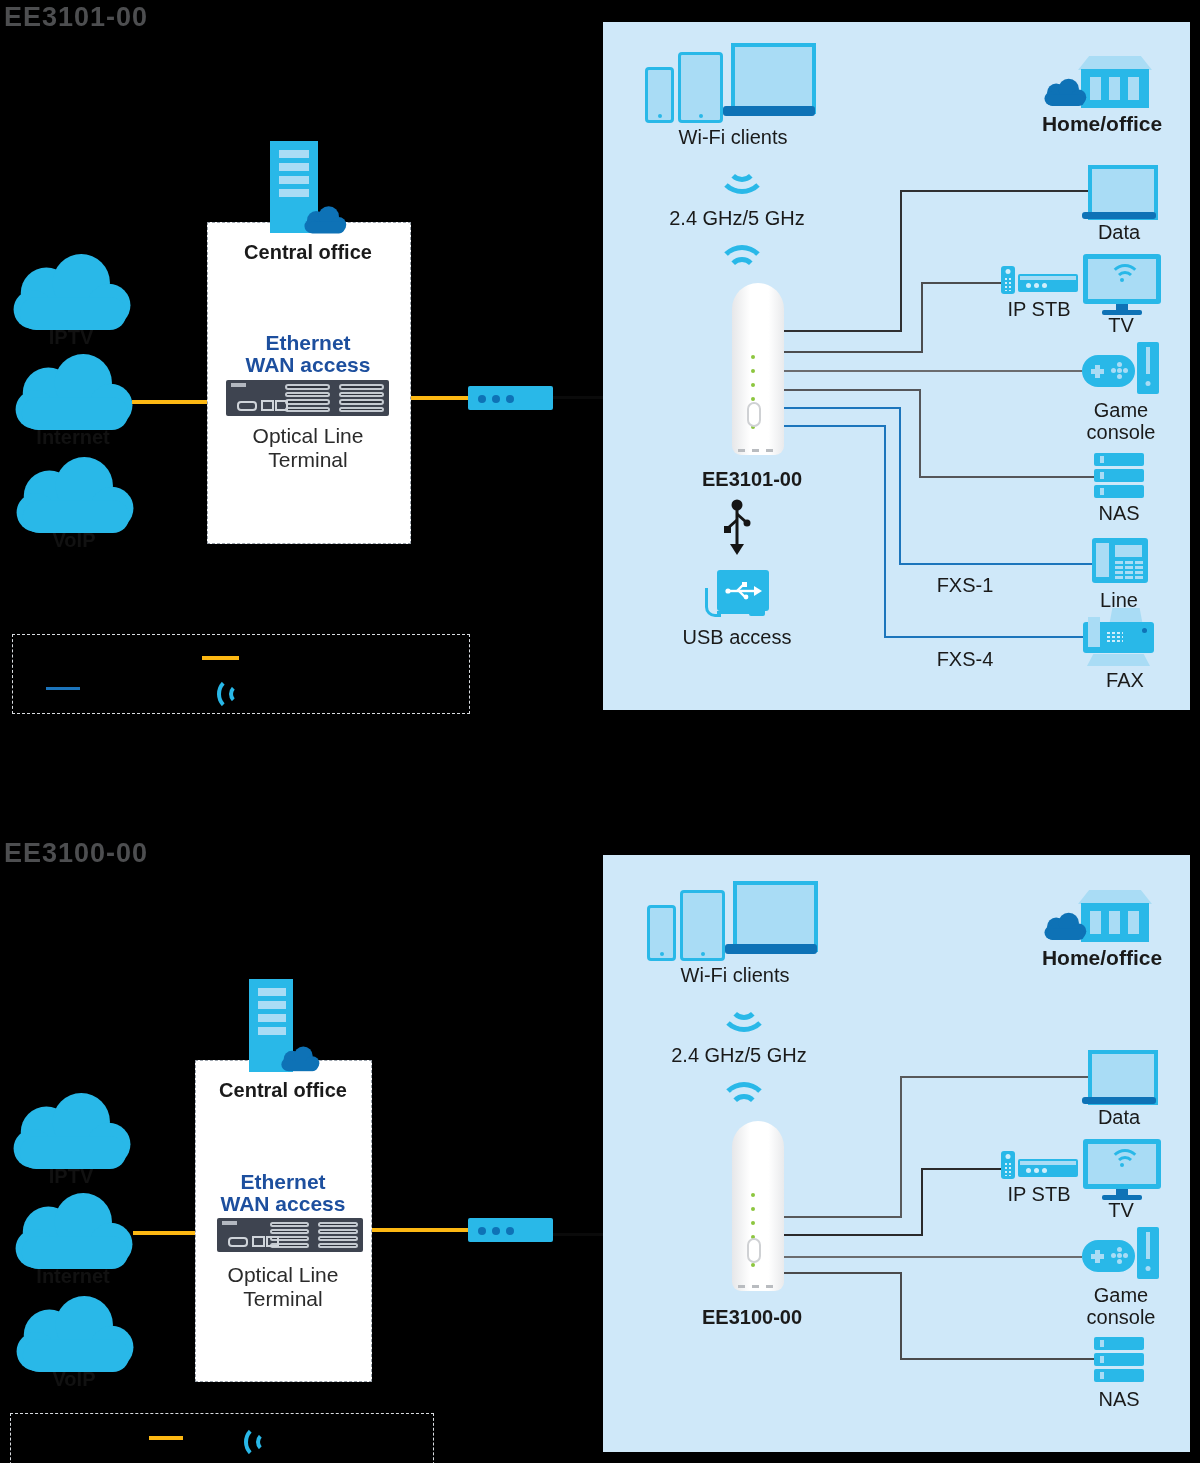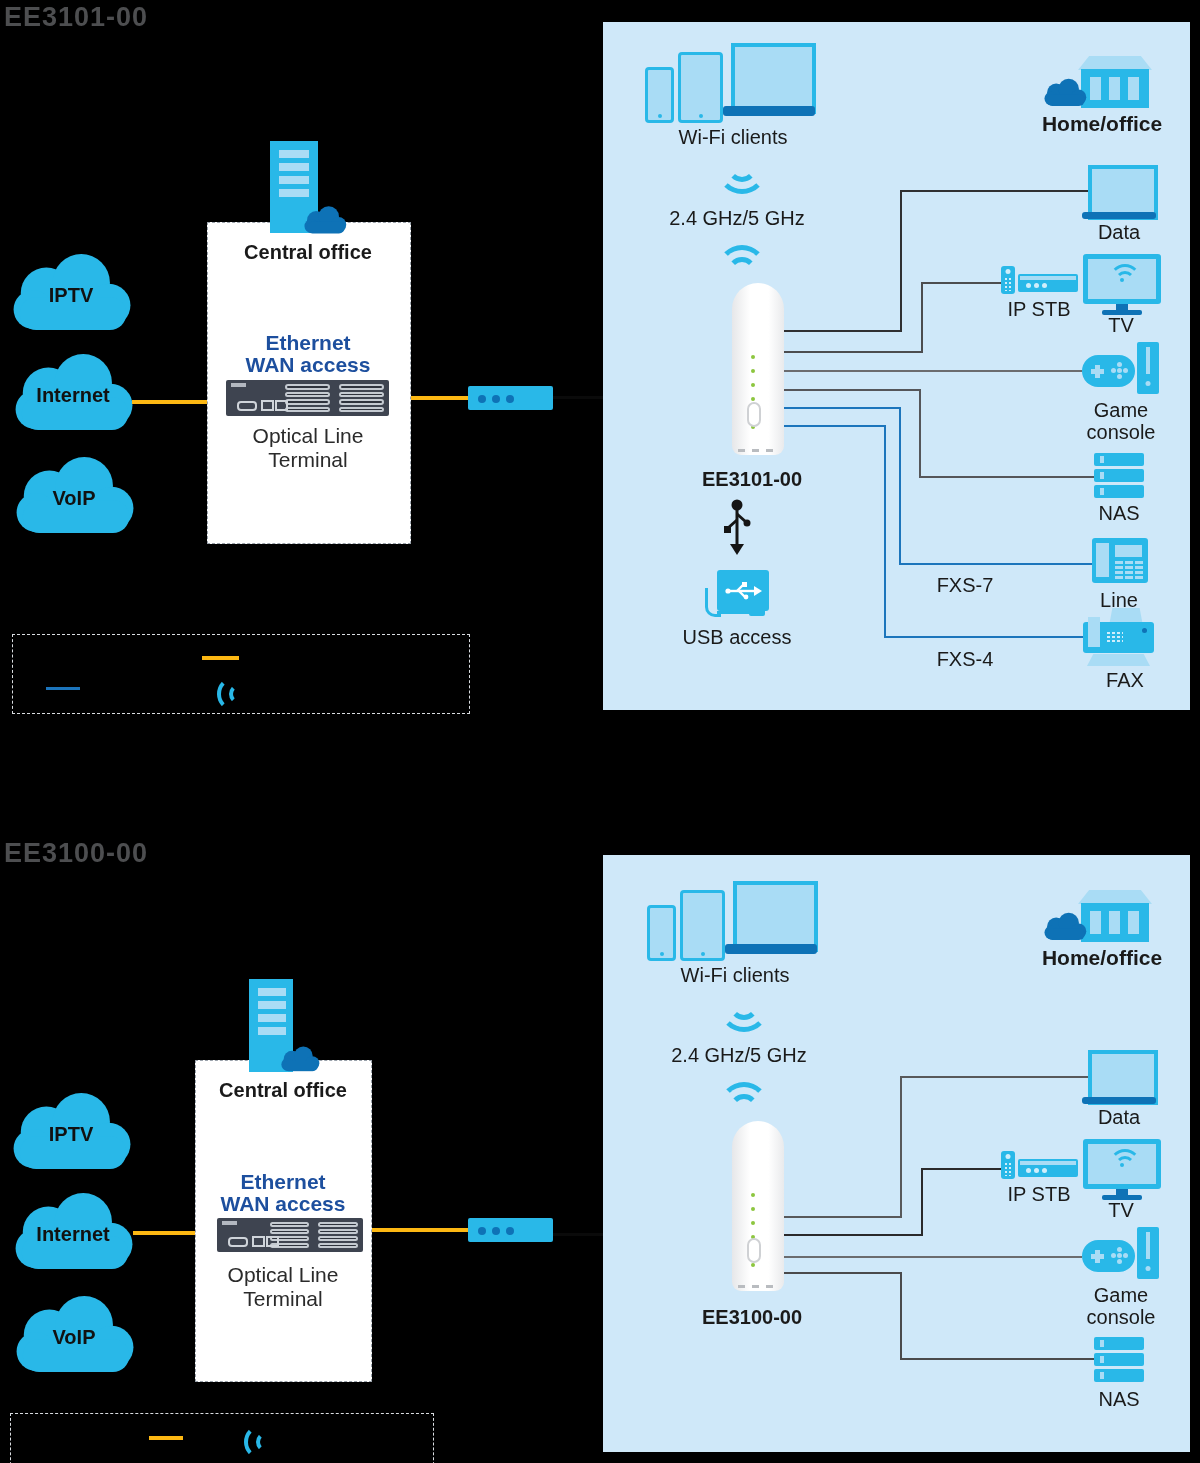--- a/index.html
+++ b/index.html
@@ -16,21 +16,21 @@
   
   .panel{position:absolute;background:#cfe8f9;}
   .whitebox{position:absolute;background:#ffffff;border:1px dashed #9aa2ab;}
   .legend{position:absolute;background:transparent;border:1px dashed #d9dde1;}
   
   .ln{position:absolute;}
   
   .cloudwrap{position:absolute;}
   .cloudwrap svg{position:absolute;left:0;top:0;width:100%;height:100%;}
   .cloud-label{position:absolute;left:50%;transform:translate(-50%,-50%);
-               font-weight:bold;font-size:20px;color:#111;}
+               font-weight:bold;font-size:20px;color:#111;margin-top:42px;}
   
   .cob{position:absolute;background:#29b8e8;}
   .cob i{position:absolute;left:9px;width:30px;height:8px;background:#a9dcf5;}
   
   .olt{position:absolute;background:#3e4450;border-radius:2px;}
   .olt .logo{position:absolute;left:5px;top:3px;width:15px;height:4px;background:#c8cdd3;opacity:.85;}
   .olt .slots{position:absolute;left:36%;right:5px;top:4px;bottom:4px;
               display:grid;grid-template-columns:1fr 1fr;grid-template-rows:repeat(4,1fr);gap:2px 9px;}
   .olt .slots i{border:2px solid #c4cad1;border-radius:3px;background:#2e333d;}
   .olt .p1{position:absolute;left:11px;bottom:5px;width:16px;height:6px;border:2px solid #cfd4da;border-radius:4px;}
@@ -335,21 +335,21 @@
   <div class="fax" style="left:1083px;top:608px;width:71px;height:58px;">
     <div class="paper"></div>
       <div class="body"></div>
       <div class="hs"></div>
     <div class="dots"></div>
       <span class="led"></span>
       <div class="tray"></div>
   </div>
   <span class="lbl" style="left:1125px;top:669px;">FAX</span>
 
-  <span class="lbl" style="left:965px;top:574px;">FXS-7</span>
+  <span class="lbl" style="left:965px;top:574px;">FXS-1</span>
   <span class="lbl" style="left:965px;top:648px;">FXS-4</span>
 
   <svg class="abs" style="left:720px;top:498px;" width="34" height="62" viewBox="0 0 34 62">
     <g stroke="#151515" stroke-width="3" fill="#151515">
       <circle cx="17" cy="7" r="5.5" stroke="none"></circle>
       <line x1="17" y1="7" x2="17" y2="46"></line>
       <line x1="17" y1="22" x2="8" y2="30"></line>
         <rect x="4" y="28" width="7" height="7" stroke="none"></rect>
       <line x1="17" y1="16" x2="26" y2="24"></line>
         <circle cx="27" cy="25" r="3.5" stroke="none"></circle>

